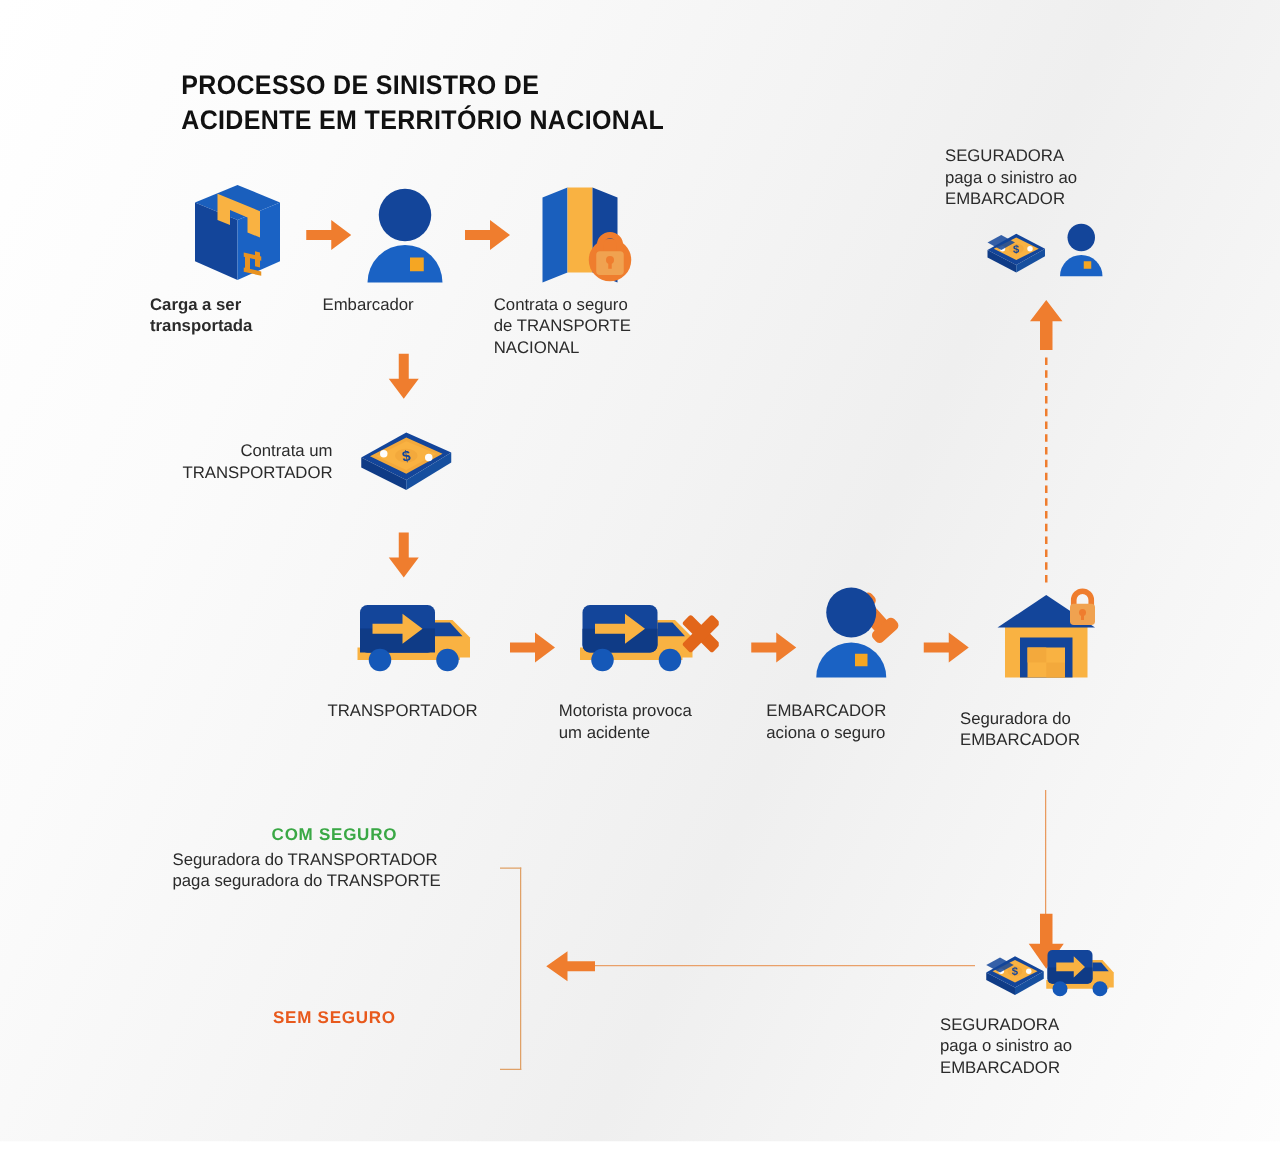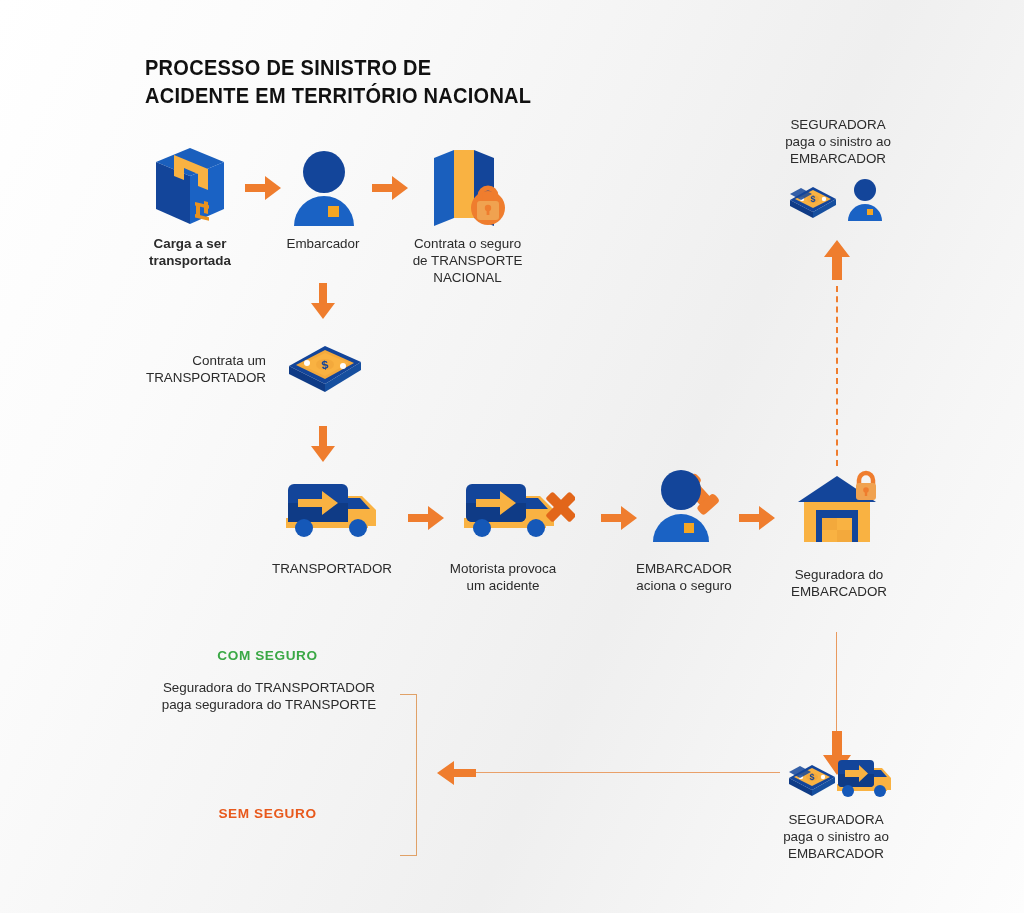--- a/index.html
+++ b/index.html
@@ -30,31 +30,31 @@
     font-stretch:condensed;
     transform:scaleX(0.93);
     transform-origin:left top;
   }
 
   
   .cap{
     font-size:13.4px;
     line-height:1.28;
     color:#2b2b2b;
-    text-align:center;
+    text-align:left;
     white-space:pre-line;
   }
   .cap-r{ text-align:right; }
   .tag{
     font-size:13.6px;
     font-weight:bold;
     letter-spacing:0.6px;
     text-align:center;
   }
-  .tag.green{color:#3aa845;}
+  .tag.green{color:#3aa845;margin-top:12px;}
   .tag.orange{color:#e8591c;}
 
   
   .arrow{display:block;}
 
   
   .vline-dash{
     border-left:2px dashed #ef7d2e;
   }
   .vline-thin{
@@ -193,21 +193,21 @@
       <path d="M6,25 L66,25 L66,38 A6,6 0 0,1 60,44 L12,44 A6,6 0 0,1 6,38 Z" fill="#0f3b86"></path>
       <path d="M16,21 L40,21 L40,13 L56,25 L40,37 L40,29 L16,29 Z" fill="#f9b242"></path>
       <circle cx="22" cy="50" r="9" fill="#1558b8"></circle>
       <circle cx="76" cy="50" r="9" fill="#1558b8"></circle>
       <g transform="translate(88,16)">
         <rect x="-4" y="8" width="34" height="10" rx="2" fill="#e2661a" transform="rotate(45 13 13)"></rect>
         <rect x="-4" y="8" width="34" height="10" rx="2" fill="#e2661a" transform="rotate(-45 13 13)"></rect>
       </g>
     </svg>
   </div>
-  <div class="abs cap" style="left:432px;top:560px;width:142px;">Motorista provoca
+  <div class="abs cap" style="left:447px;top:560px;width:142px;">Motorista provoca
 um acidente</div>
 
   <div class="abs" style="left:599px;top:503px;">
     <svg class="arrow" width="40" height="30" viewBox="0 0 40 30">
       <path d="M2,11 L22,11 L22,3 L38,15 L22,27 L22,19 L2,19 Z" fill="#ef7d2e"></path>
     </svg>
   </div>
 
   <div class="abs" style="left:648px;top:458px;width:80px;height:85px;">
     <svg width="80" height="85" viewBox="0 0 80 85">

